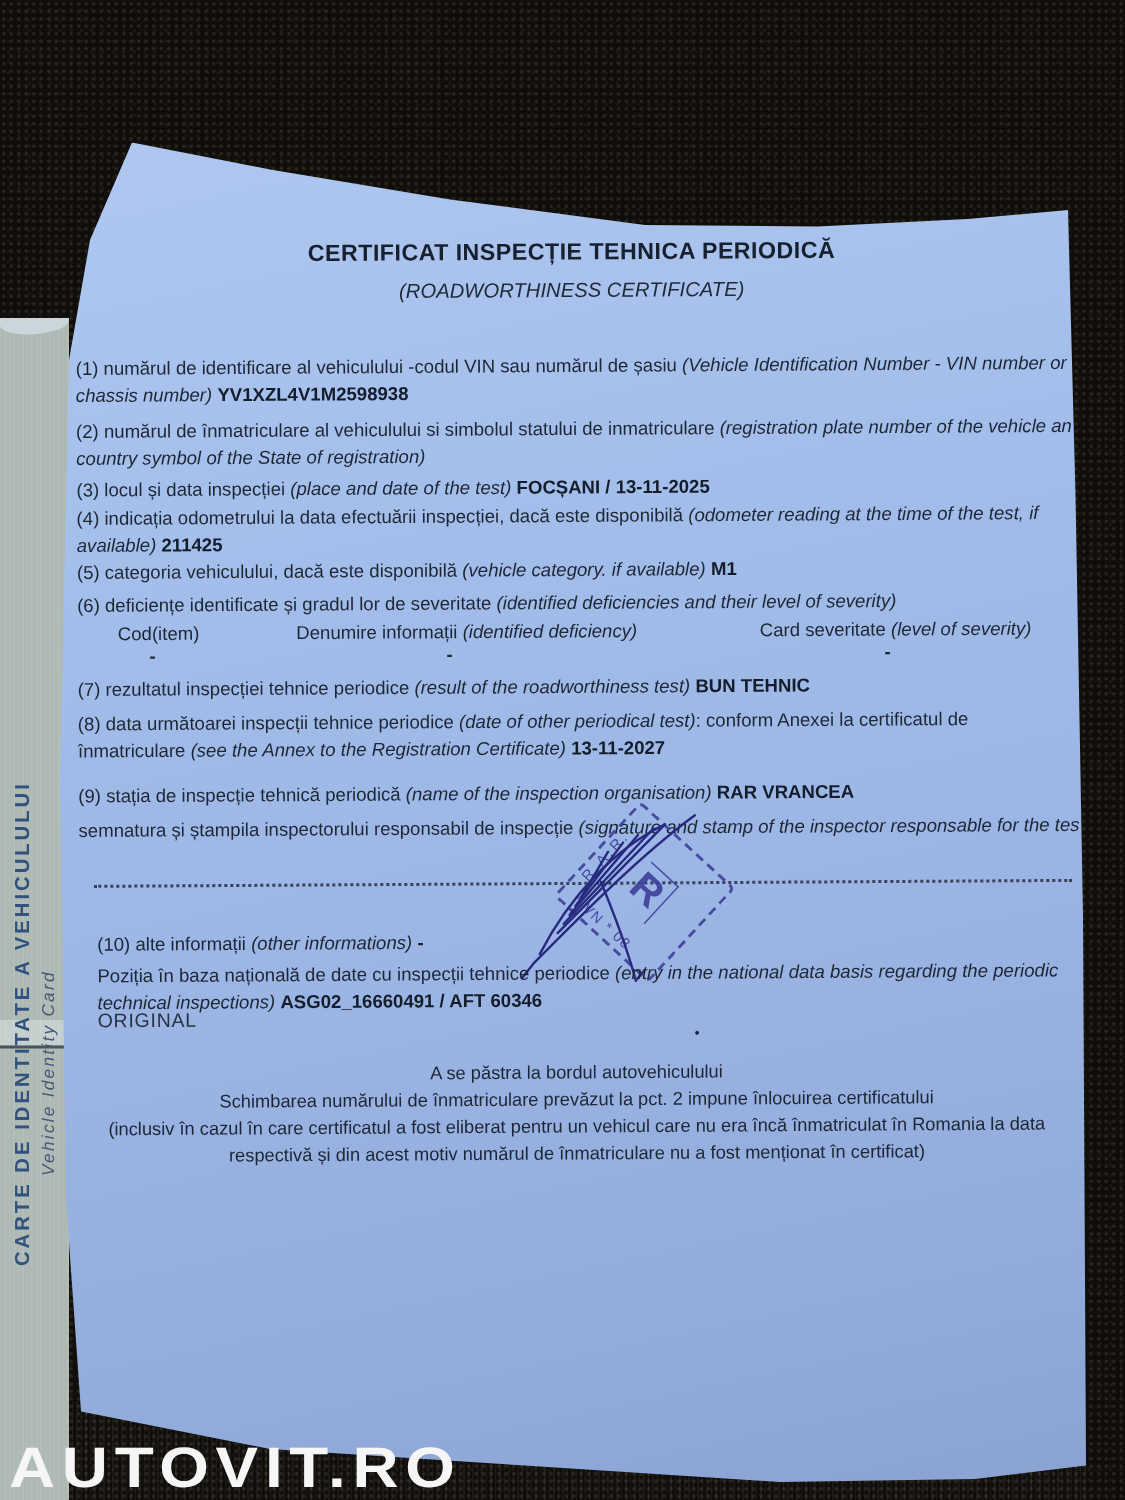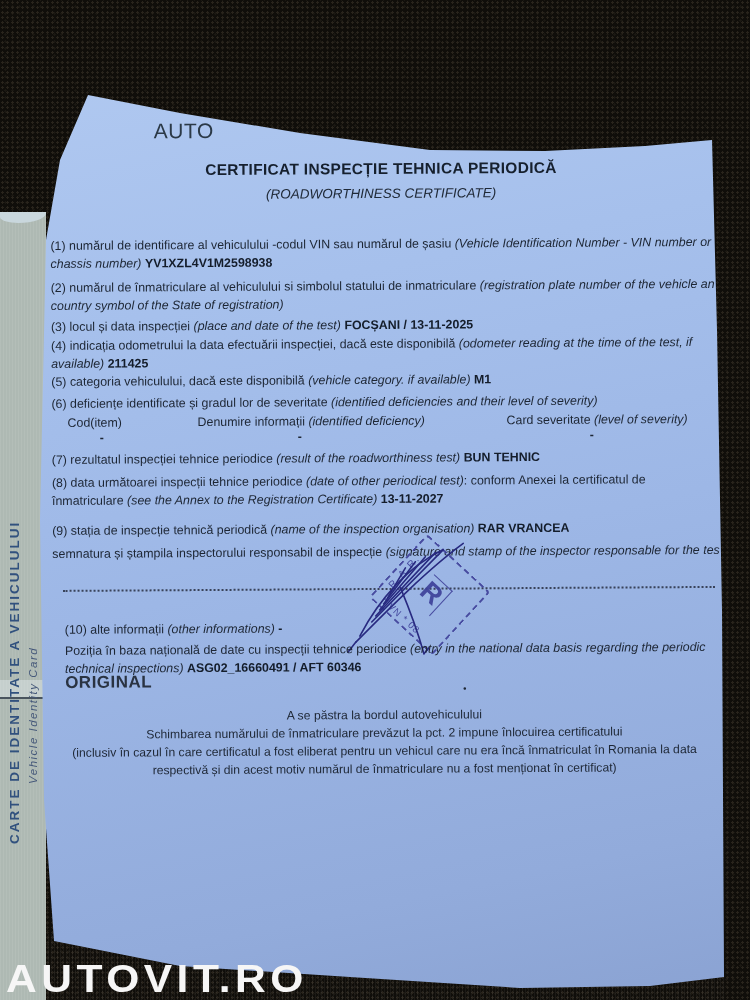--- a/index.html
+++ b/index.html
@@ -49,21 +49,21 @@
   .td{position:absolute;font-size:12.4px;font-weight:bold;}
   .sigline{position:absolute;left:52px;top:545px;width:664px;margin:0;font-size:12.4px;white-space:nowrap;overflow:visible;}
   .dotline{position:absolute;left:62px;top:588px;width:652px;border-top:2px dotted #39435a;}
   .stamp{position:absolute;left:386px;top:552px;width:82px;height:82px;
     transform:rotate(-47deg);border:2px dashed #41439b;border-radius:4px;color:#3e419a;opacity:.92;}
   .stamp-l1{position:absolute;top:1px;left:0;right:0;text-align:center;font-size:10px;letter-spacing:2px;}
   .stamp-l2{position:absolute;left:1px;top:10px;writing-mode:vertical-lr;font-size:9.5px;letter-spacing:1px;}
   .stamp-letter{position:absolute;left:30px;top:26px;font-size:27px;font-weight:bold;
     transform:rotate(90deg);border-right:1.5px solid #41439b;border-top:1.5px solid #41439b;padding:0 3px 2px 1px;}
   .signature{position:absolute;left:345px;top:540px;}
-  .original-line{position:absolute;left:64px;top:671px;font-size:17px;letter-spacing:.5px;color:#2a3342;font-weight:bold;}
+  .original-line{position:absolute;left:64px;top:671px;font-size:13px;letter-spacing:.5px;color:#2a3342;}
   .sep-mark{position:absolute;left:462px;top:684px;font-size:9px;font-weight:bold;color:#1d2634;}
   .fline{position:absolute;left:52px;width:662px;text-align:center;font-size:12.2px;white-space:nowrap;color:#1d2634;}
   .watermark{position:absolute;left:6px;top:958px;font-size:38px;font-weight:800;letter-spacing:4px;
     color:#f6f6f6;transform:scaleX(1.12);transform-origin:0 0;z-index:50;}
 </style>
 </head>
 <body>
 
 <div class="stage">
 
@@ -77,39 +77,38 @@
     <span class="vtxt card-title">CARTE DE IDENTITATE A VEHICULULUI</span>
     <span class="vtxt card-subtitle">Vehicle Identity Card</span>
 
   </div>
 
   <div class="paper">
     <div class="content">
 
       <div class="org">
         <div>REGISTRUL</div>
-        <div>AUTO</div>
       </div>
 
       <div class="doc-title">CERTIFICAT INSPECȚIE TEHNICA PERIODICĂ</div>
       <div class="doc-subtitle">(ROADWORTHINESS CERTIFICATE)</div>
 
       <p class="item" style="top:236px"><span class="ro">(1) numărul de identificare al vehiculului -codul VIN sau numărul de șasiu </span><span class="en">(Vehicle Identification Number - VIN number or chassis number) </span><span class="val">YV1XZL4V1M2598938</span></p>
 
       <p class="item" style="top:278px"><span class="ro">(2) numărul de înmatriculare al vehiculului si simbolul statului de inmatriculare </span><span class="en">(registration plate number of the vehicle an country symbol of the State of registration)</span></p>
 
       <p class="item" style="top:317px"><span class="ro">(3) locul și data inspecției </span><span class="en">(place and date of the test) </span><span class="val">FOCȘANI / 13-11-2025</span></p>
 
       <p class="item" style="top:336px"><span class="ro">(4) indicația odometrului la data efectuării inspecției, dacă este disponibilă </span><span class="en">(odometer reading at the time of the test, if available) </span><span class="val">211425</span></p>
 
       <p class="item" style="top:372px"><span class="ro">(5) categoria vehiculului, dacă este disponibilă </span><span class="en">(vehicle category. if available) </span><span class="val">M1</span></p>
 
       <p class="item" style="top:394px"><span class="ro">(6) deficiențe identificate și gradul lor de severitate </span><span class="en">(identified deficiencies and their level of severity)</span></p>
 
-      <span class="th" style="left:68px;top:414px"><span class="ro">Cod(item)</span></span>
+      <span class="th" style="left:79px;top:414px"><span class="ro">Cod(item)</span></span>
       <span class="th" style="left:198px;top:414px"><span class="ro">Denumire informații </span><span class="en">(identified deficiency)</span></span>
       <span class="th" style="left:507px;top:414px"><span class="ro">Card severitate </span><span class="en">(level of severity)</span></span>
       <span class="td" style="left:100px;top:429px">-</span>
       <span class="td" style="left:298px;top:429px">-</span>
       <span class="td" style="left:590px;top:429px">-</span>
 
       <p class="item" style="top:450px"><span class="ro">(7) rezultatul inspecției tehnice periodice </span><span class="en">(result of the roadworthiness test) </span><span class="val">BUN TEHNIC</span></p>
 
       <p class="item" style="top:473px"><span class="ro">(8) data următoarei inspecții tehnice periodice </span><span class="en">(date of other periodical test)</span><span class="ro">: conform Anexei la certificatul de înmatriculare </span><span class="en">(see the Annex to the Registration Certificate) </span><span class="val">13-11-2027</span></p>
 

